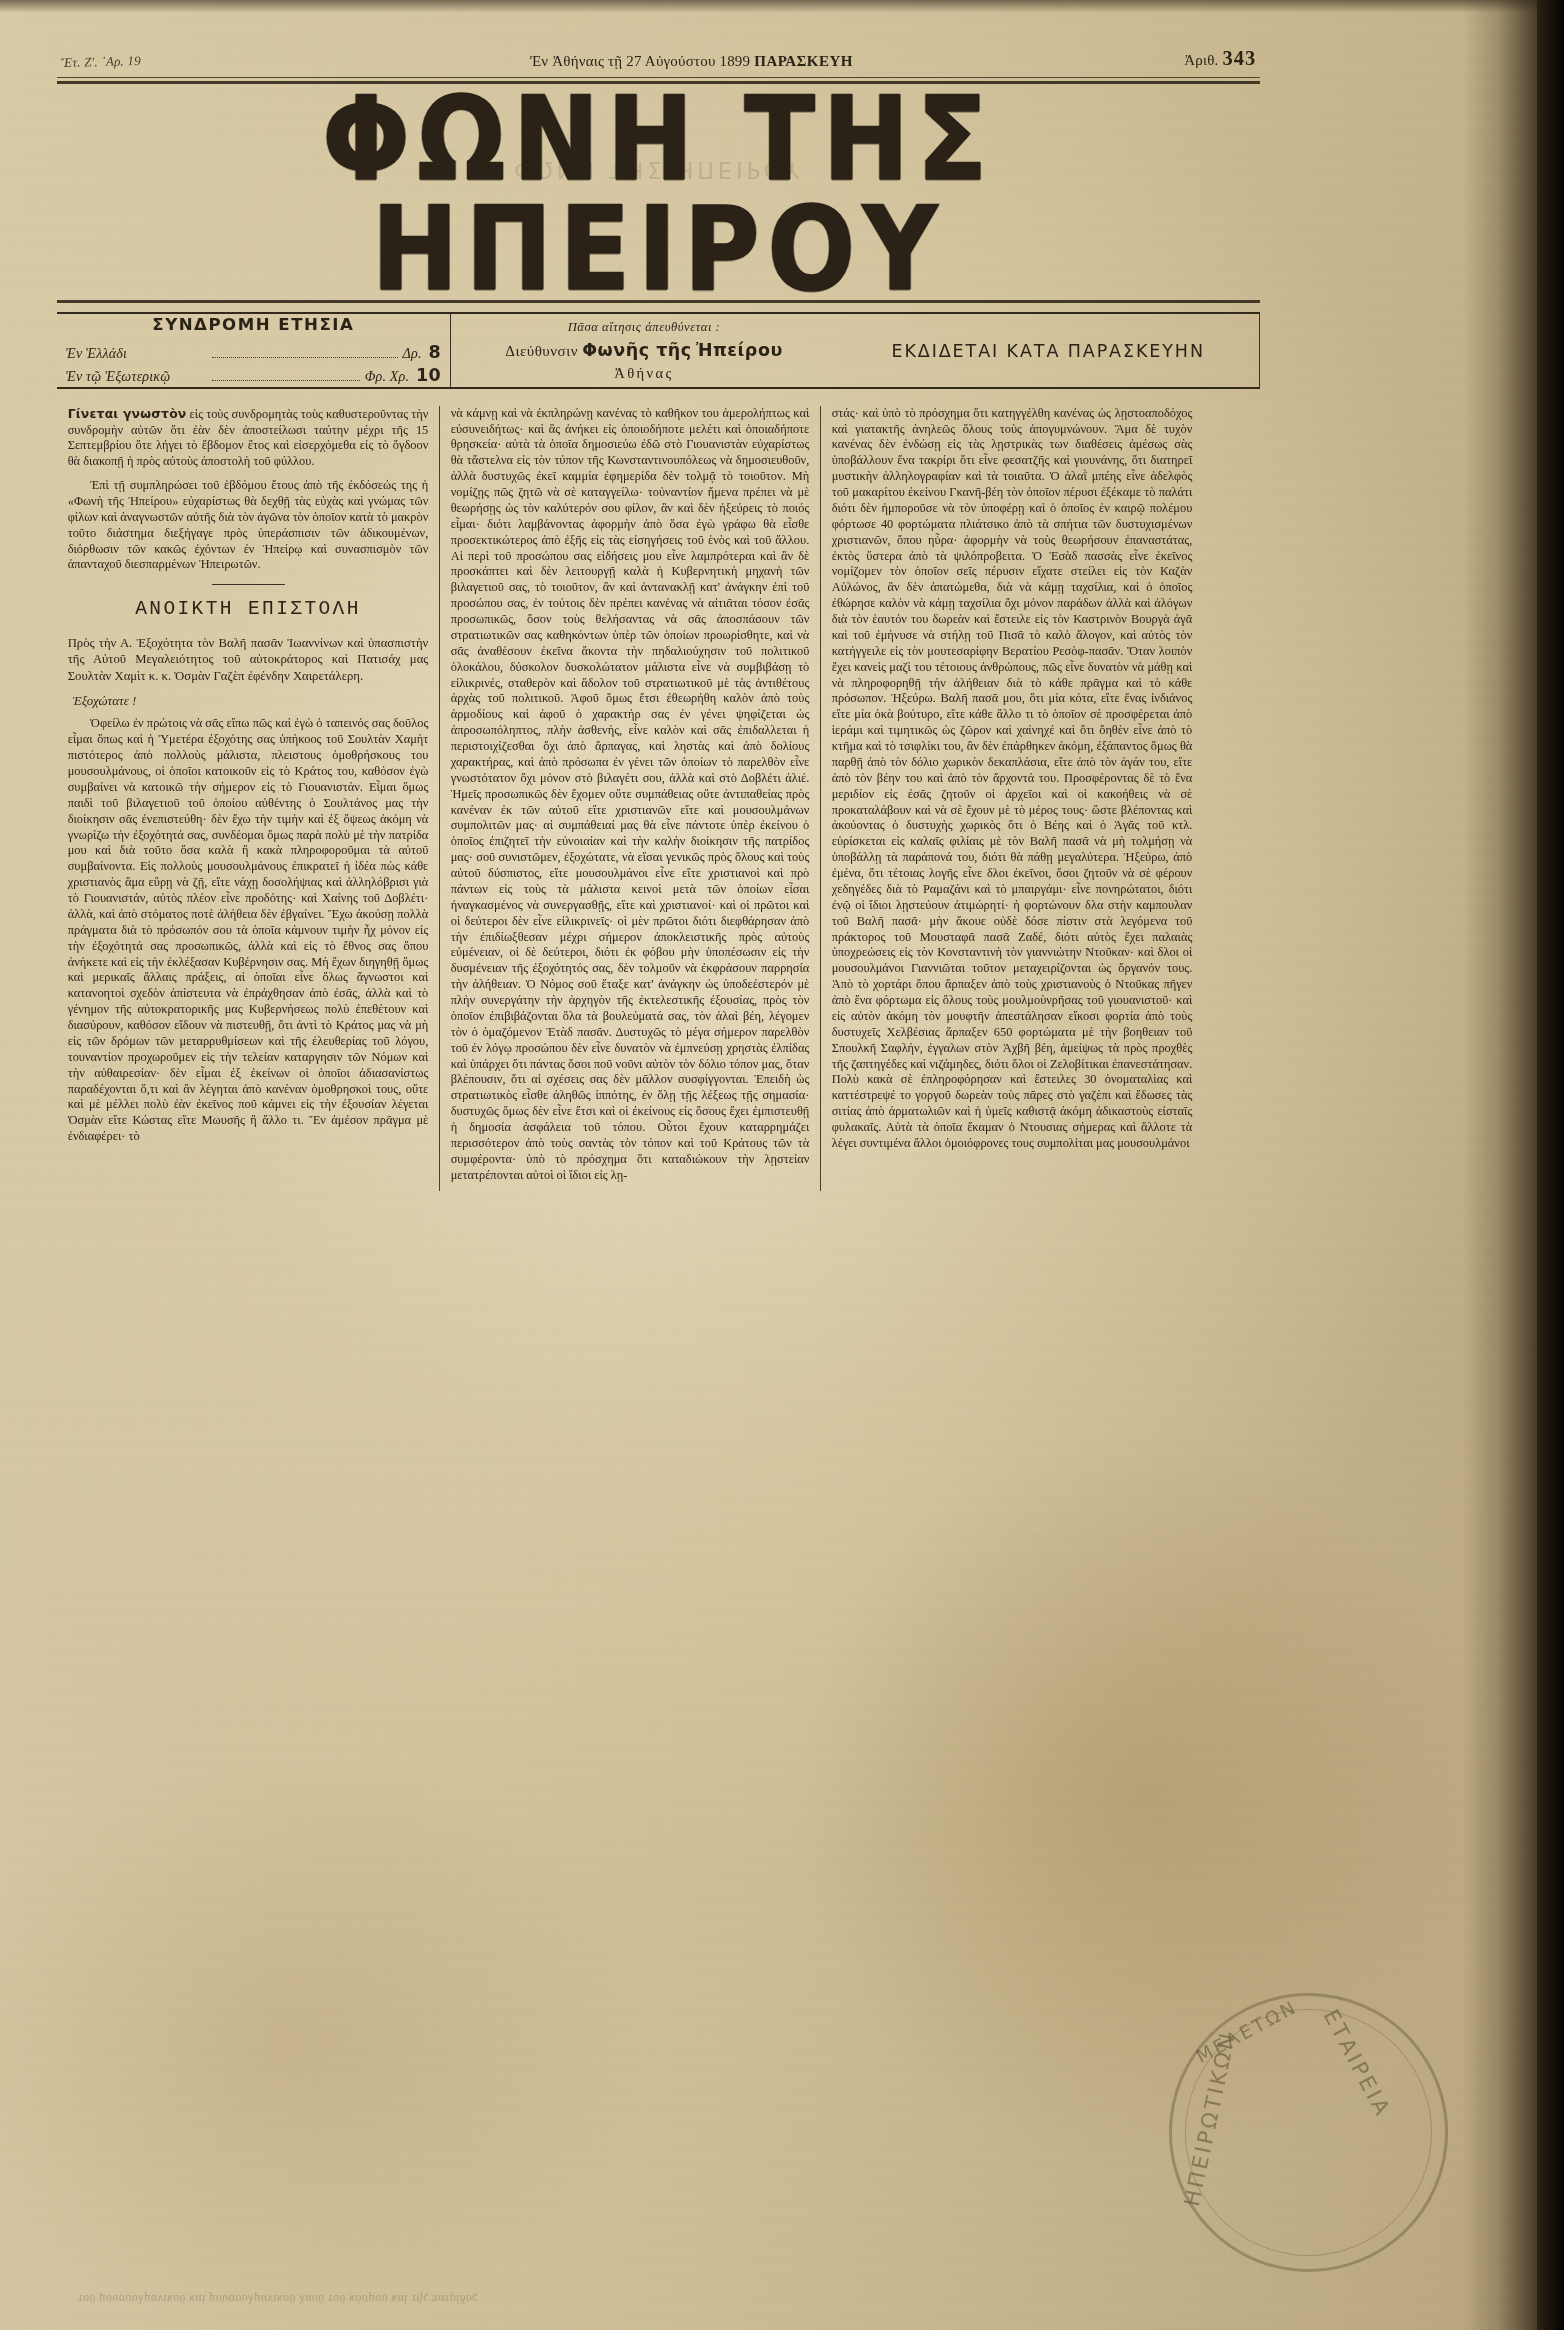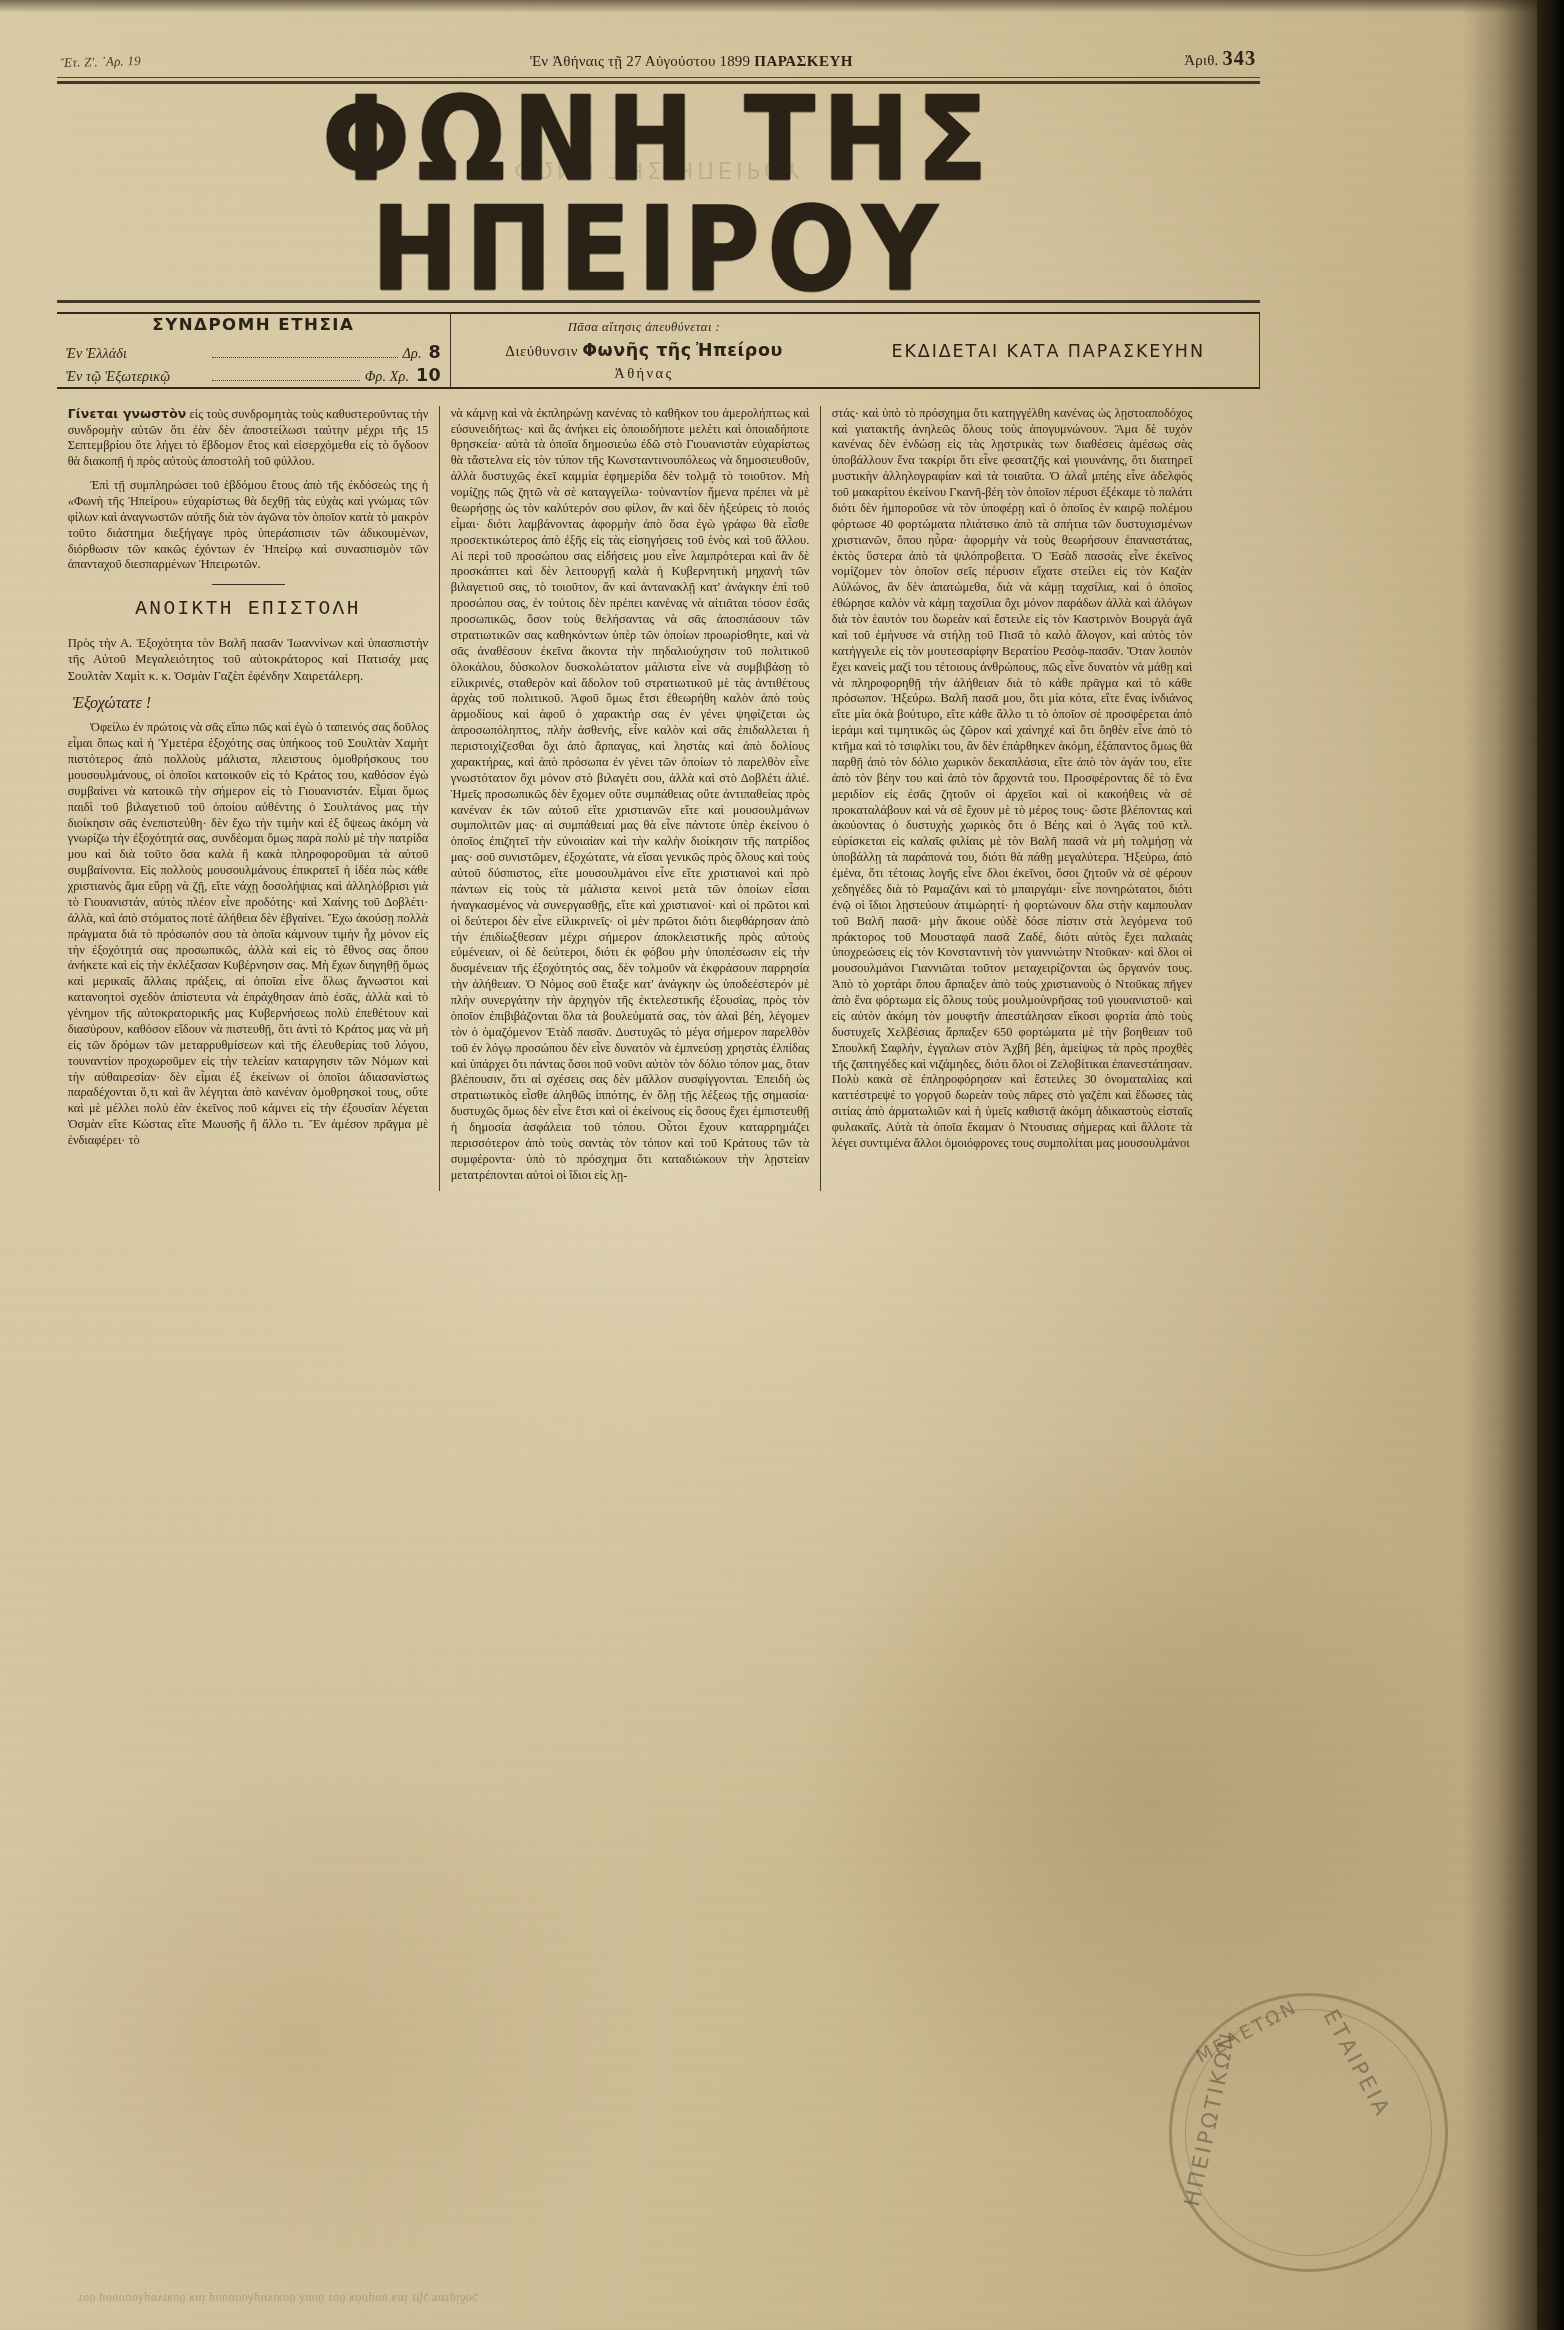--- a/index.html
+++ b/index.html
@@ -204,21 +204,21 @@
   }
   .sec-title {
     font-family: Liberation Mono, monospace;
     font-size: 19.5px;
     letter-spacing: 2.4px;
     text-align: center;
     margin: 4.9px 0 12.7px 0;
     font-weight: 400;
   }
   .addr { font-size: 12.7px; line-height: 1.3; text-align: justify; }
-  .salut { font-style: italic; font-size: 16px; margin: 8.8px 0 6.8px 4.9px; }
+  .salut { font-style: italic; font-size: 13px; margin: 8.8px 0 6.8px 4.9px; }
 
   
   .stamp {
     position: absolute;
     right: 117px;
     bottom: 58px;
     width: 273px;
     height: 273px;
     border: 3.4px solid rgba(95,80,55,.40);
     border-radius: 50%;

